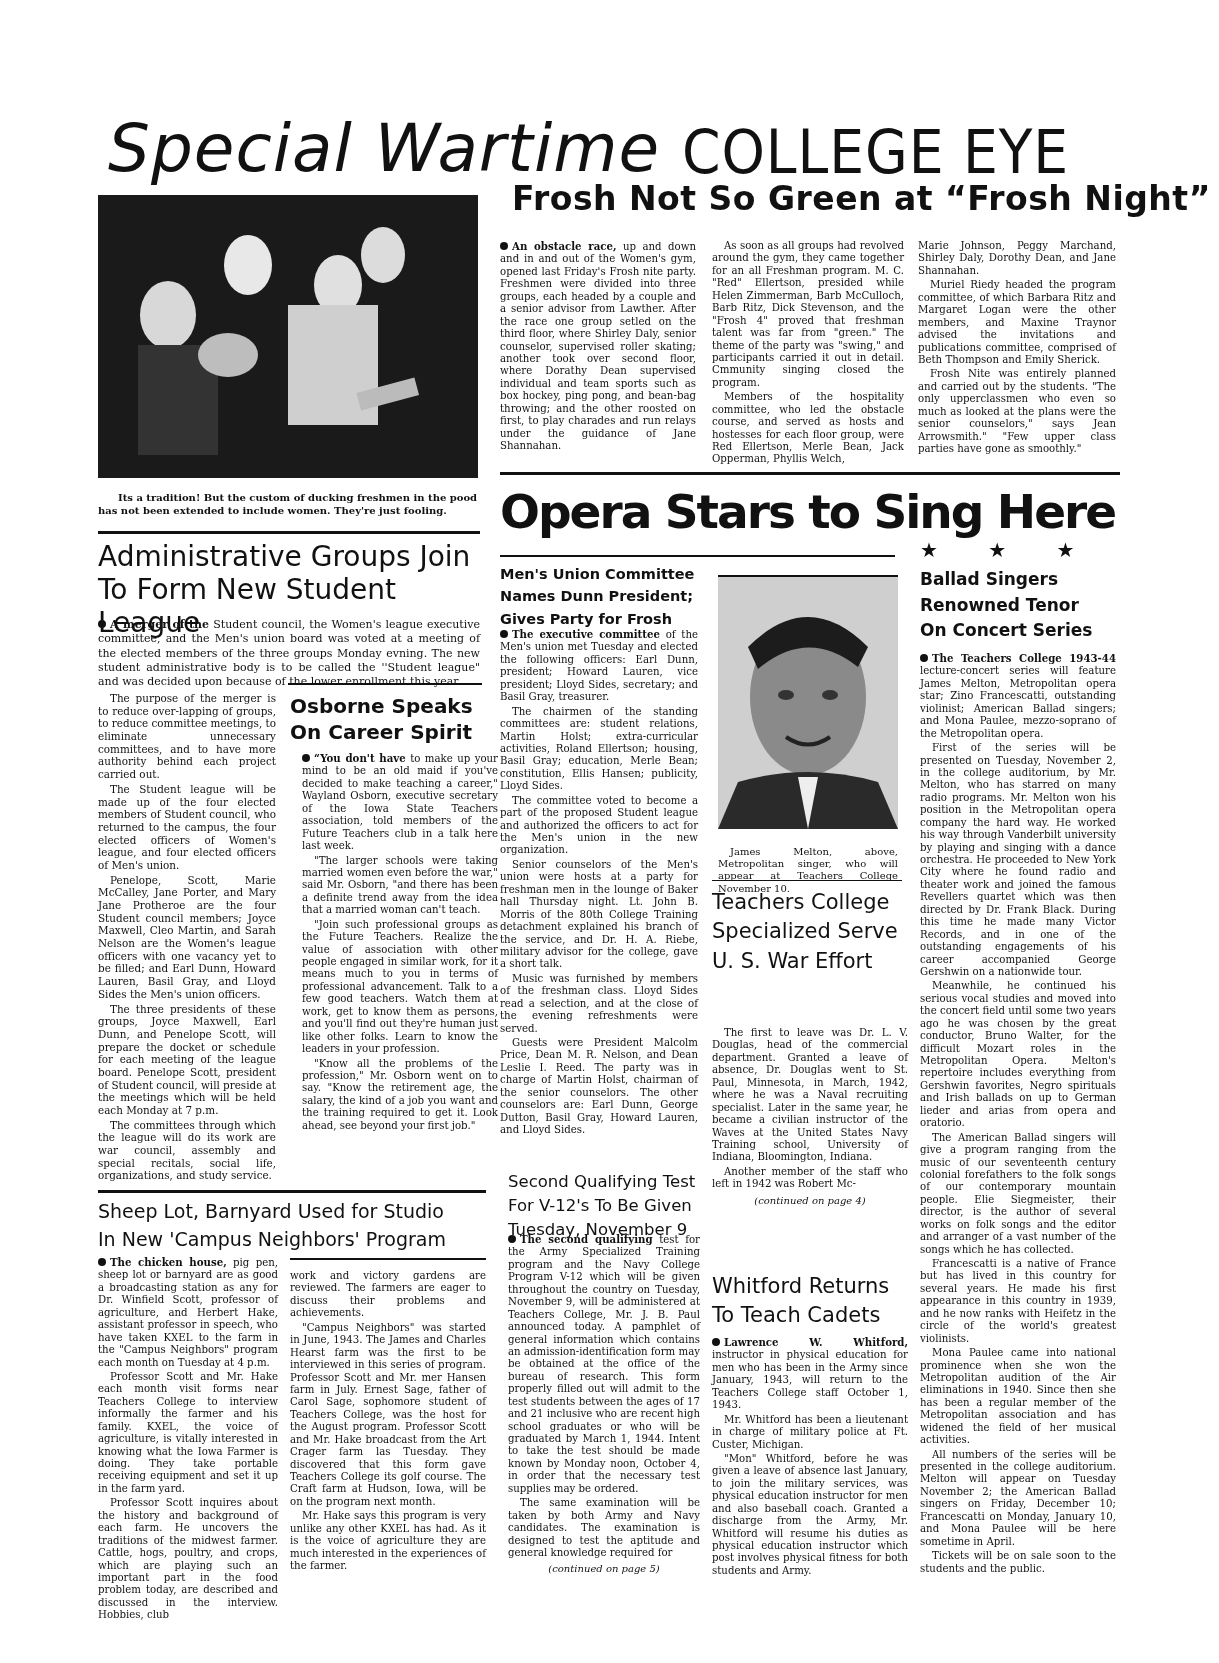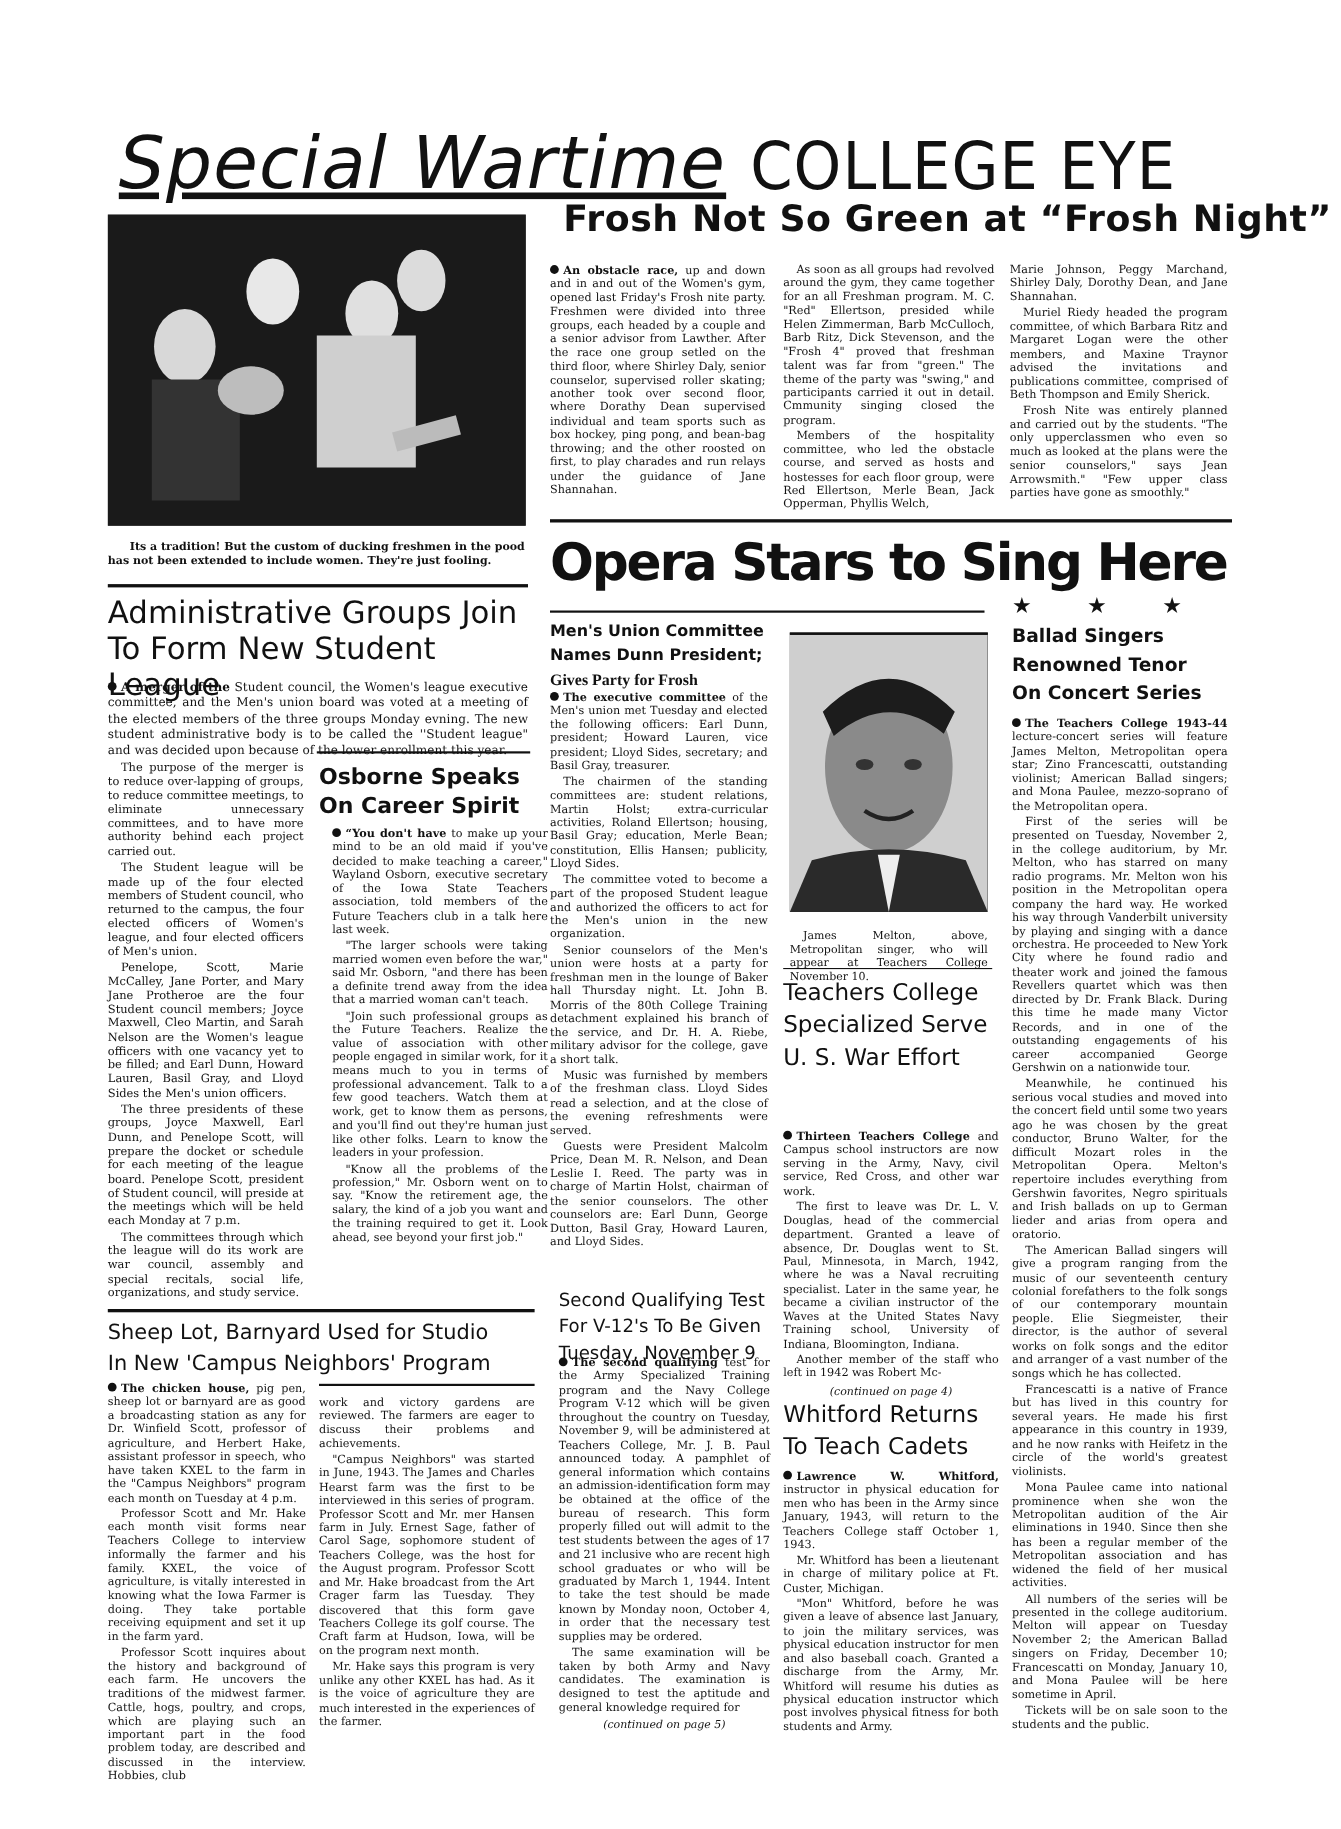--- a/index.html
+++ b/index.html
@@ -1,19 +1,19 @@
 <!DOCTYPE html>
 <html><head>
 <meta charset="utf-8">
 <style>
   html, body { margin: 0; padding: 0; background: #ffffff; }
   body { width: 1219px; height: 1663px; position: relative; overflow: hidden; color: #111; font-family: "DejaVu Serif", serif; }
   .abs { position: absolute; }
   .masthead { left: 108px; top: 92px; width: 1010px; height: 90px; display: flex; align-items: flex-end; white-space: nowrap; }
-  .mh-script { font-family: "DejaVu Sans", sans-serif; font-style: italic; font-size: 66px; letter-spacing: 1px; line-height: 1; text-decoration: underline; }
+  .mh-script { font-family: "DejaVu Sans", sans-serif; font-style: italic; font-size: 66px; letter-spacing: 1px; line-height: 1; }
   .mh-caps { font-family: "DejaVu Sans", sans-serif; font-size: 60px; letter-spacing: 1px; margin-left: 22px; line-height: 1; transform: scaleX(0.92); transform-origin: left bottom; }
   .head-geo { font-family: "DejaVu Sans", sans-serif; font-weight: normal; line-height: 1.18; margin: 0; }
   .head-bold { font-family: "DejaVu Sans", sans-serif; font-weight: bold; line-height: 1.25; margin: 0; }
   .body { font-family: "DejaVu Serif", serif; font-size: 10.2px; line-height: 1.22; text-align: justify; hyphens: auto; }
   .body p { margin: 0 0 2px 0; text-indent: 12px; }
   .body p.lead { text-indent: 0; }
   .bullet { display: inline-block; width: 8px; height: 8px; background: #111; border-radius: 50%; margin-right: 4px; vertical-align: 0; }
   .leadin { font-weight: bold; }
   .rule { background: #111; }
   .photo { background: #222; overflow: hidden; }
@@ -91,21 +91,21 @@
 
 <div class="abs" style="left:500px; top:488px; width:620px;">
   <h1 class="head-bold" style="font-size:47px; letter-spacing:-2px; white-space:nowrap; line-height:1;">Opera Stars to Sing Here</h1>
 </div>
 <div class="abs rule" style="left:500px; top:555px; width:395px; height:2px;"></div>
 <div class="abs stars" style="left:920px; top:538px; width:200px;">★ ★ ★</div>
 
 <div class="abs" style="left:500px; top:563px; width:200px;">
   <h3 class="head-bold" style="font-size:14.5px; line-height:1.55;">Men's Union Committee</h3>
   <h3 class="head-bold" style="font-size:14.5px; line-height:1.55;">Names Dunn President;</h3>
-  <h3 class="head-bold" style="font-size:14.5px; line-height:1.55;font-family:Liberation Serif, serif;">Gives Party for Frosh</h3>
+  <h3 class="head-bold" style="font-size:14.5px; line-height:1.55;">Gives Party for Frosh</h3>
 </div>
 <div class="abs body" style="left:500px; top:628px; width:198px;">
   <p class="lead"><span class="bullet"></span><span class="leadin">The executive committee</span> <span>of the Men's union met Tuesday and elected the following officers: Earl Dunn, president; Howard Lauren, vice president; Lloyd Sides, secretary; and Basil Gray, treasurer.</span></p>
   <p>The chairmen of the standing committees are: student relations, Martin Holst; extra-curricular activities, Roland Ellertson; housing, Basil Gray; education, Merle Bean; constitution, Ellis Hansen; publicity, Lloyd Sides.</p>
   <p>The committee voted to become a part of the proposed Student league and authorized the officers to act for the Men's union in the new organization.</p>
   <p>Senior counselors of the Men's union were hosts at a party for freshman men in the lounge of Baker hall Thursday night. Lt. John B. Morris of the 80th College Training detachment explained his branch of the service, and Dr. H. A. Riebe, military advisor for the college, gave a short talk.</p>
   <p>Music was furnished by members of the freshman class. Lloyd Sides read a selection, and at the close of the evening refreshments were served.</p>
   <p>Guests were President Malcolm Price, Dean M. R. Nelson, and Dean Leslie I. Reed. The party was in charge of Martin Holst, chairman of the senior counselors. The other counselors are: Earl Dunn, George Dutton, Basil Gray, Howard Lauren, and Lloyd Sides.</p>
 </div>
 
@@ -123,21 +123,20 @@
 </div>
 <div class="abs body" style="left:718px; top:846px; width:180px; font-size:10px; text-indent:12px;">James Melton, above, Metropolitan singer, who will appear at Teachers College November 10.</div>
 
 <div class="abs rule" style="left:712px; top:880px; width:190px; height:1px;"></div>
 <div class="abs" style="left:712px; top:888px; width:198px;">
   <h2 class="head-geo" style="font-size:21px; line-height:1.4;">Teachers College</h2>
   <h2 class="head-geo" style="font-size:21px; line-height:1.4;">Specialized Serve</h2>
   <h2 class="head-geo" style="font-size:21px; line-height:1.4;">U. S. War Effort</h2>
 </div>
 <div class="abs body" style="left:712px; top:1027px; width:196px;">
-  <p class="lead"><span class="bullet"></span><span class="leadin">Thirteen Teachers College</span> <span>and Campus school instructors are now serving in the Army, Navy, civil service, Red Cross, and other war work.</span></p>
   <p>The first to leave was Dr. L. V. Douglas, head of the commercial department. Granted a leave of absence, Dr. Douglas went to St. Paul, Minnesota, in March, 1942, where he was a Naval recruiting specialist. Later in the same year, he became a civilian instructor of the Waves at the United States Navy Training school, University of Indiana, Bloomington, Indiana.</p>
   <p>Another member of the staff who left in 1942 was Robert Mc-</p>
   <p class="cont" style="text-indent:0; margin-top:4px;">(continued on page 4)</p>
 </div>
 
 <div class="abs" style="left:712px; top:1272px; width:198px;">
   <h2 class="head-geo" style="font-size:21px; line-height:1.4;">Whitford Returns</h2>
   <h2 class="head-geo" style="font-size:21px; line-height:1.4;">To Teach Cadets</h2>
 </div>
 <div class="abs body" style="left:712px; top:1336px; width:196px;">

